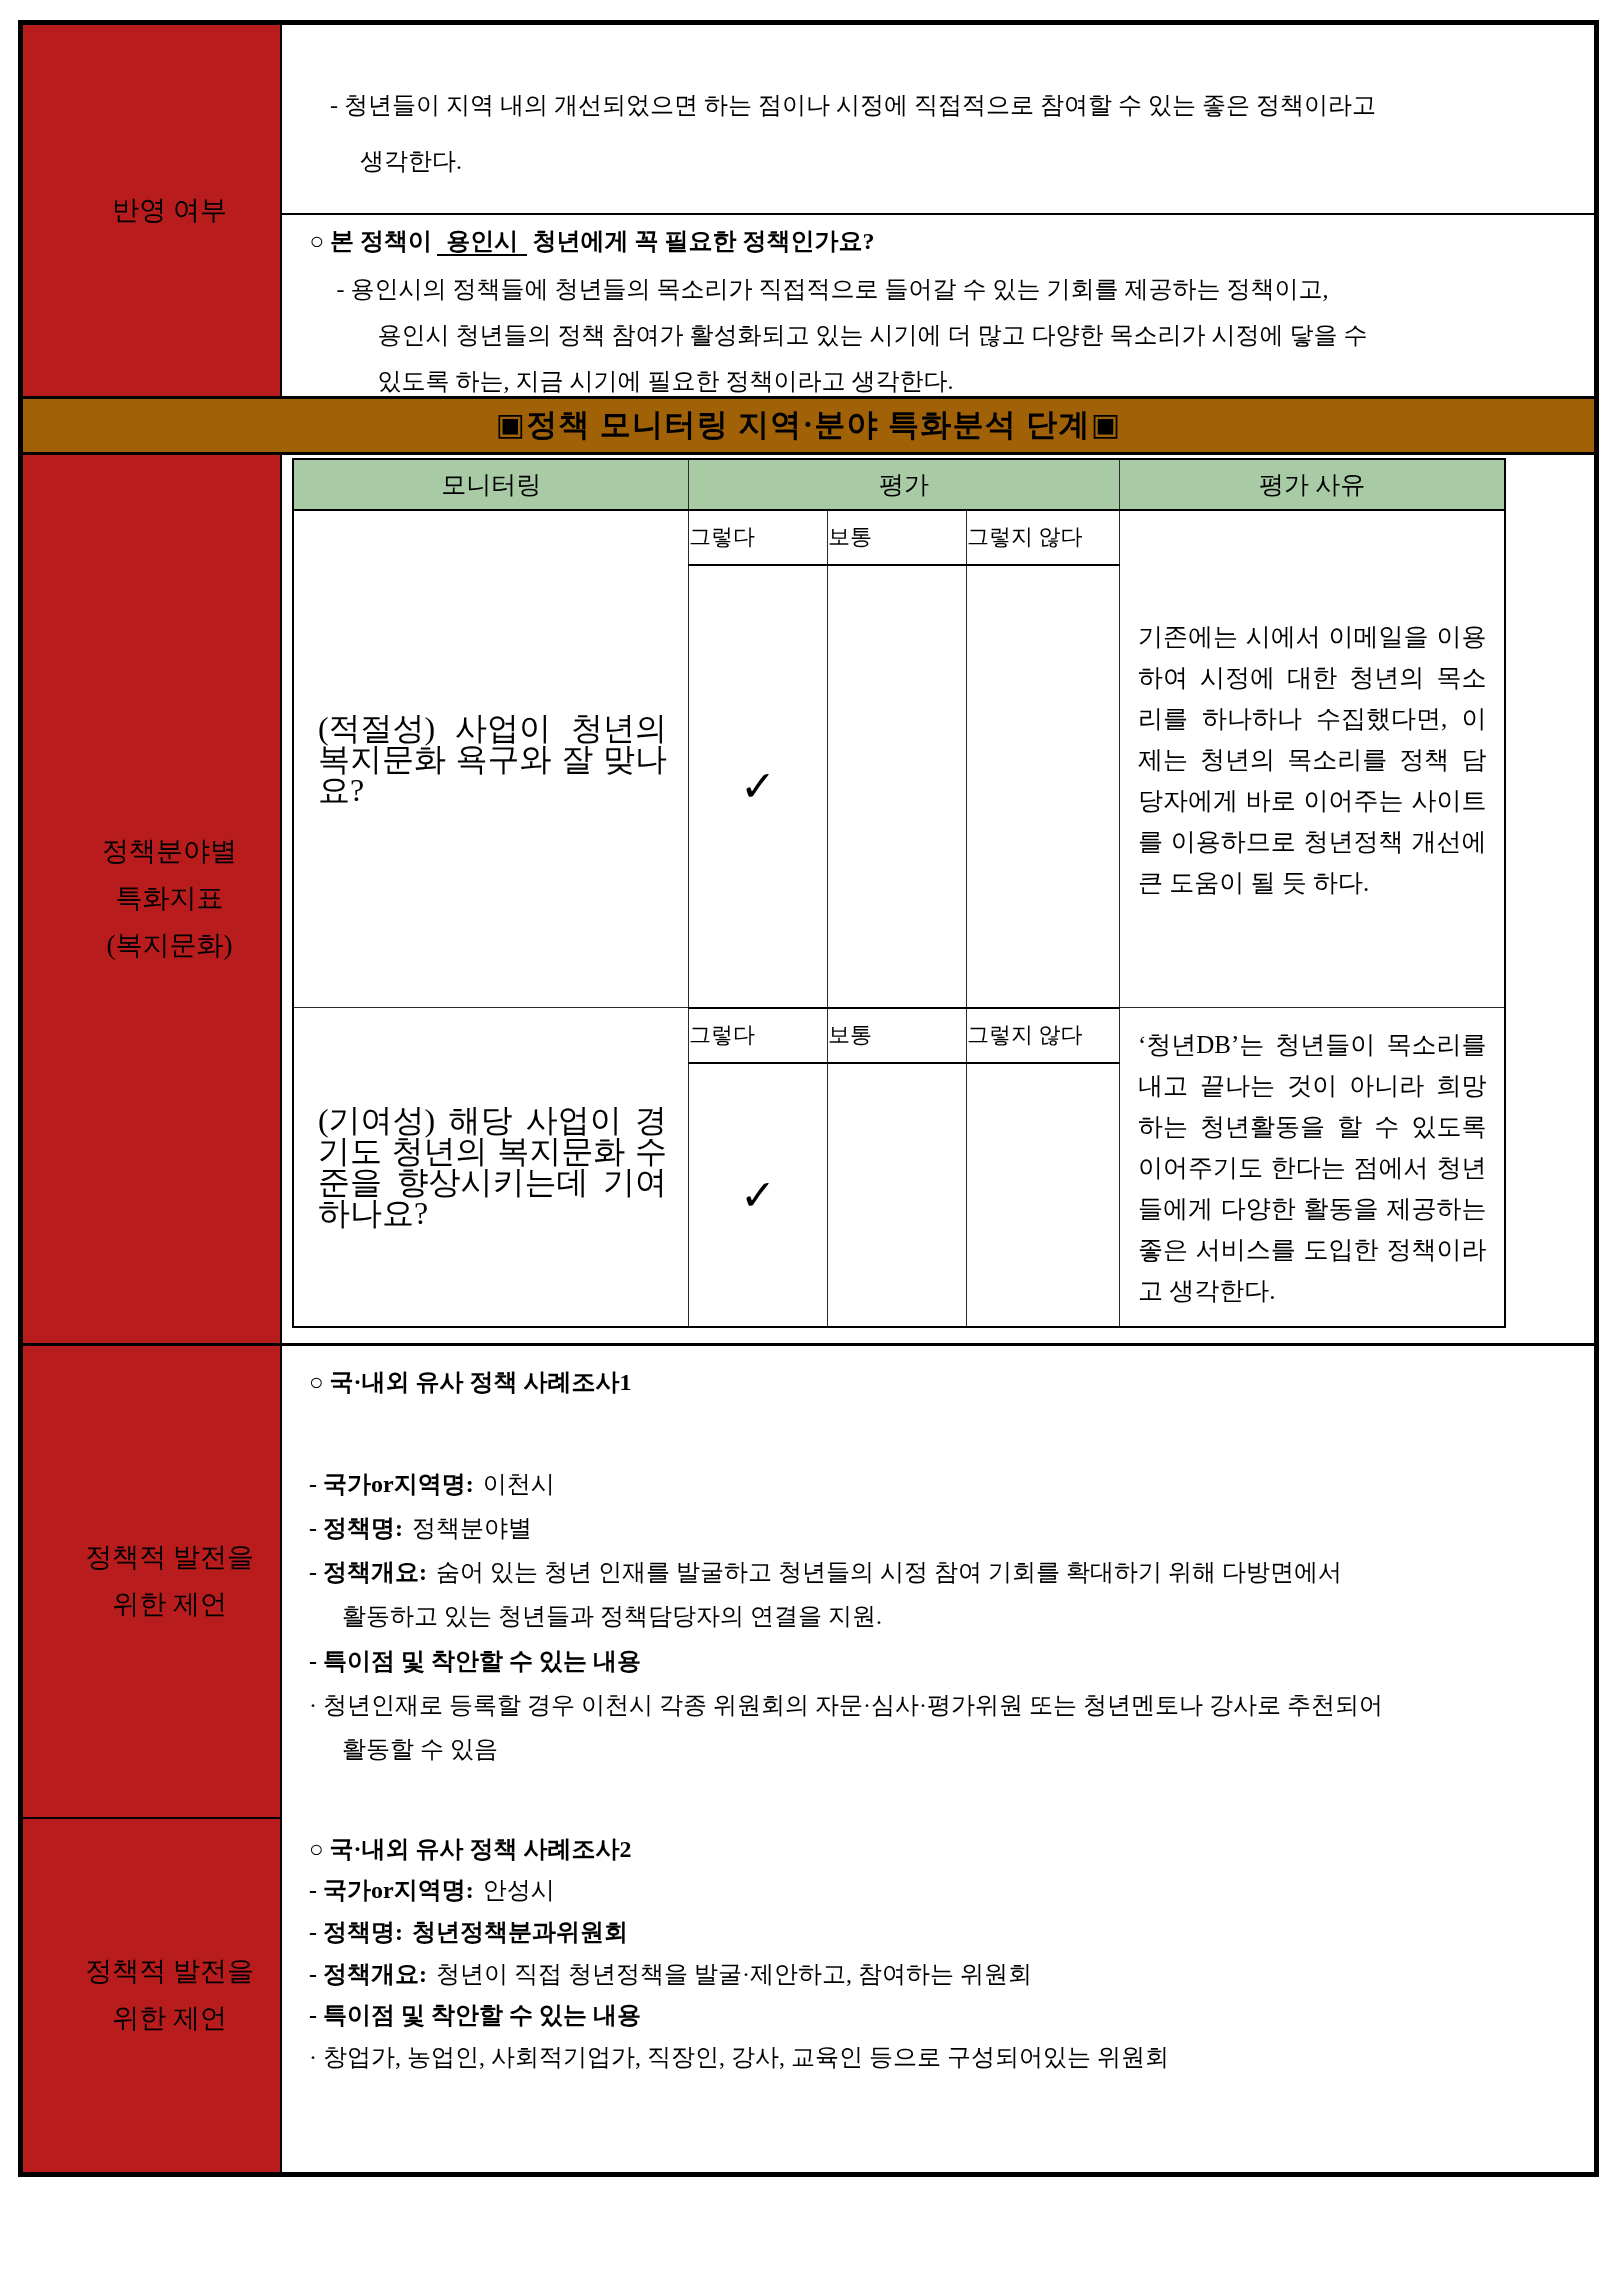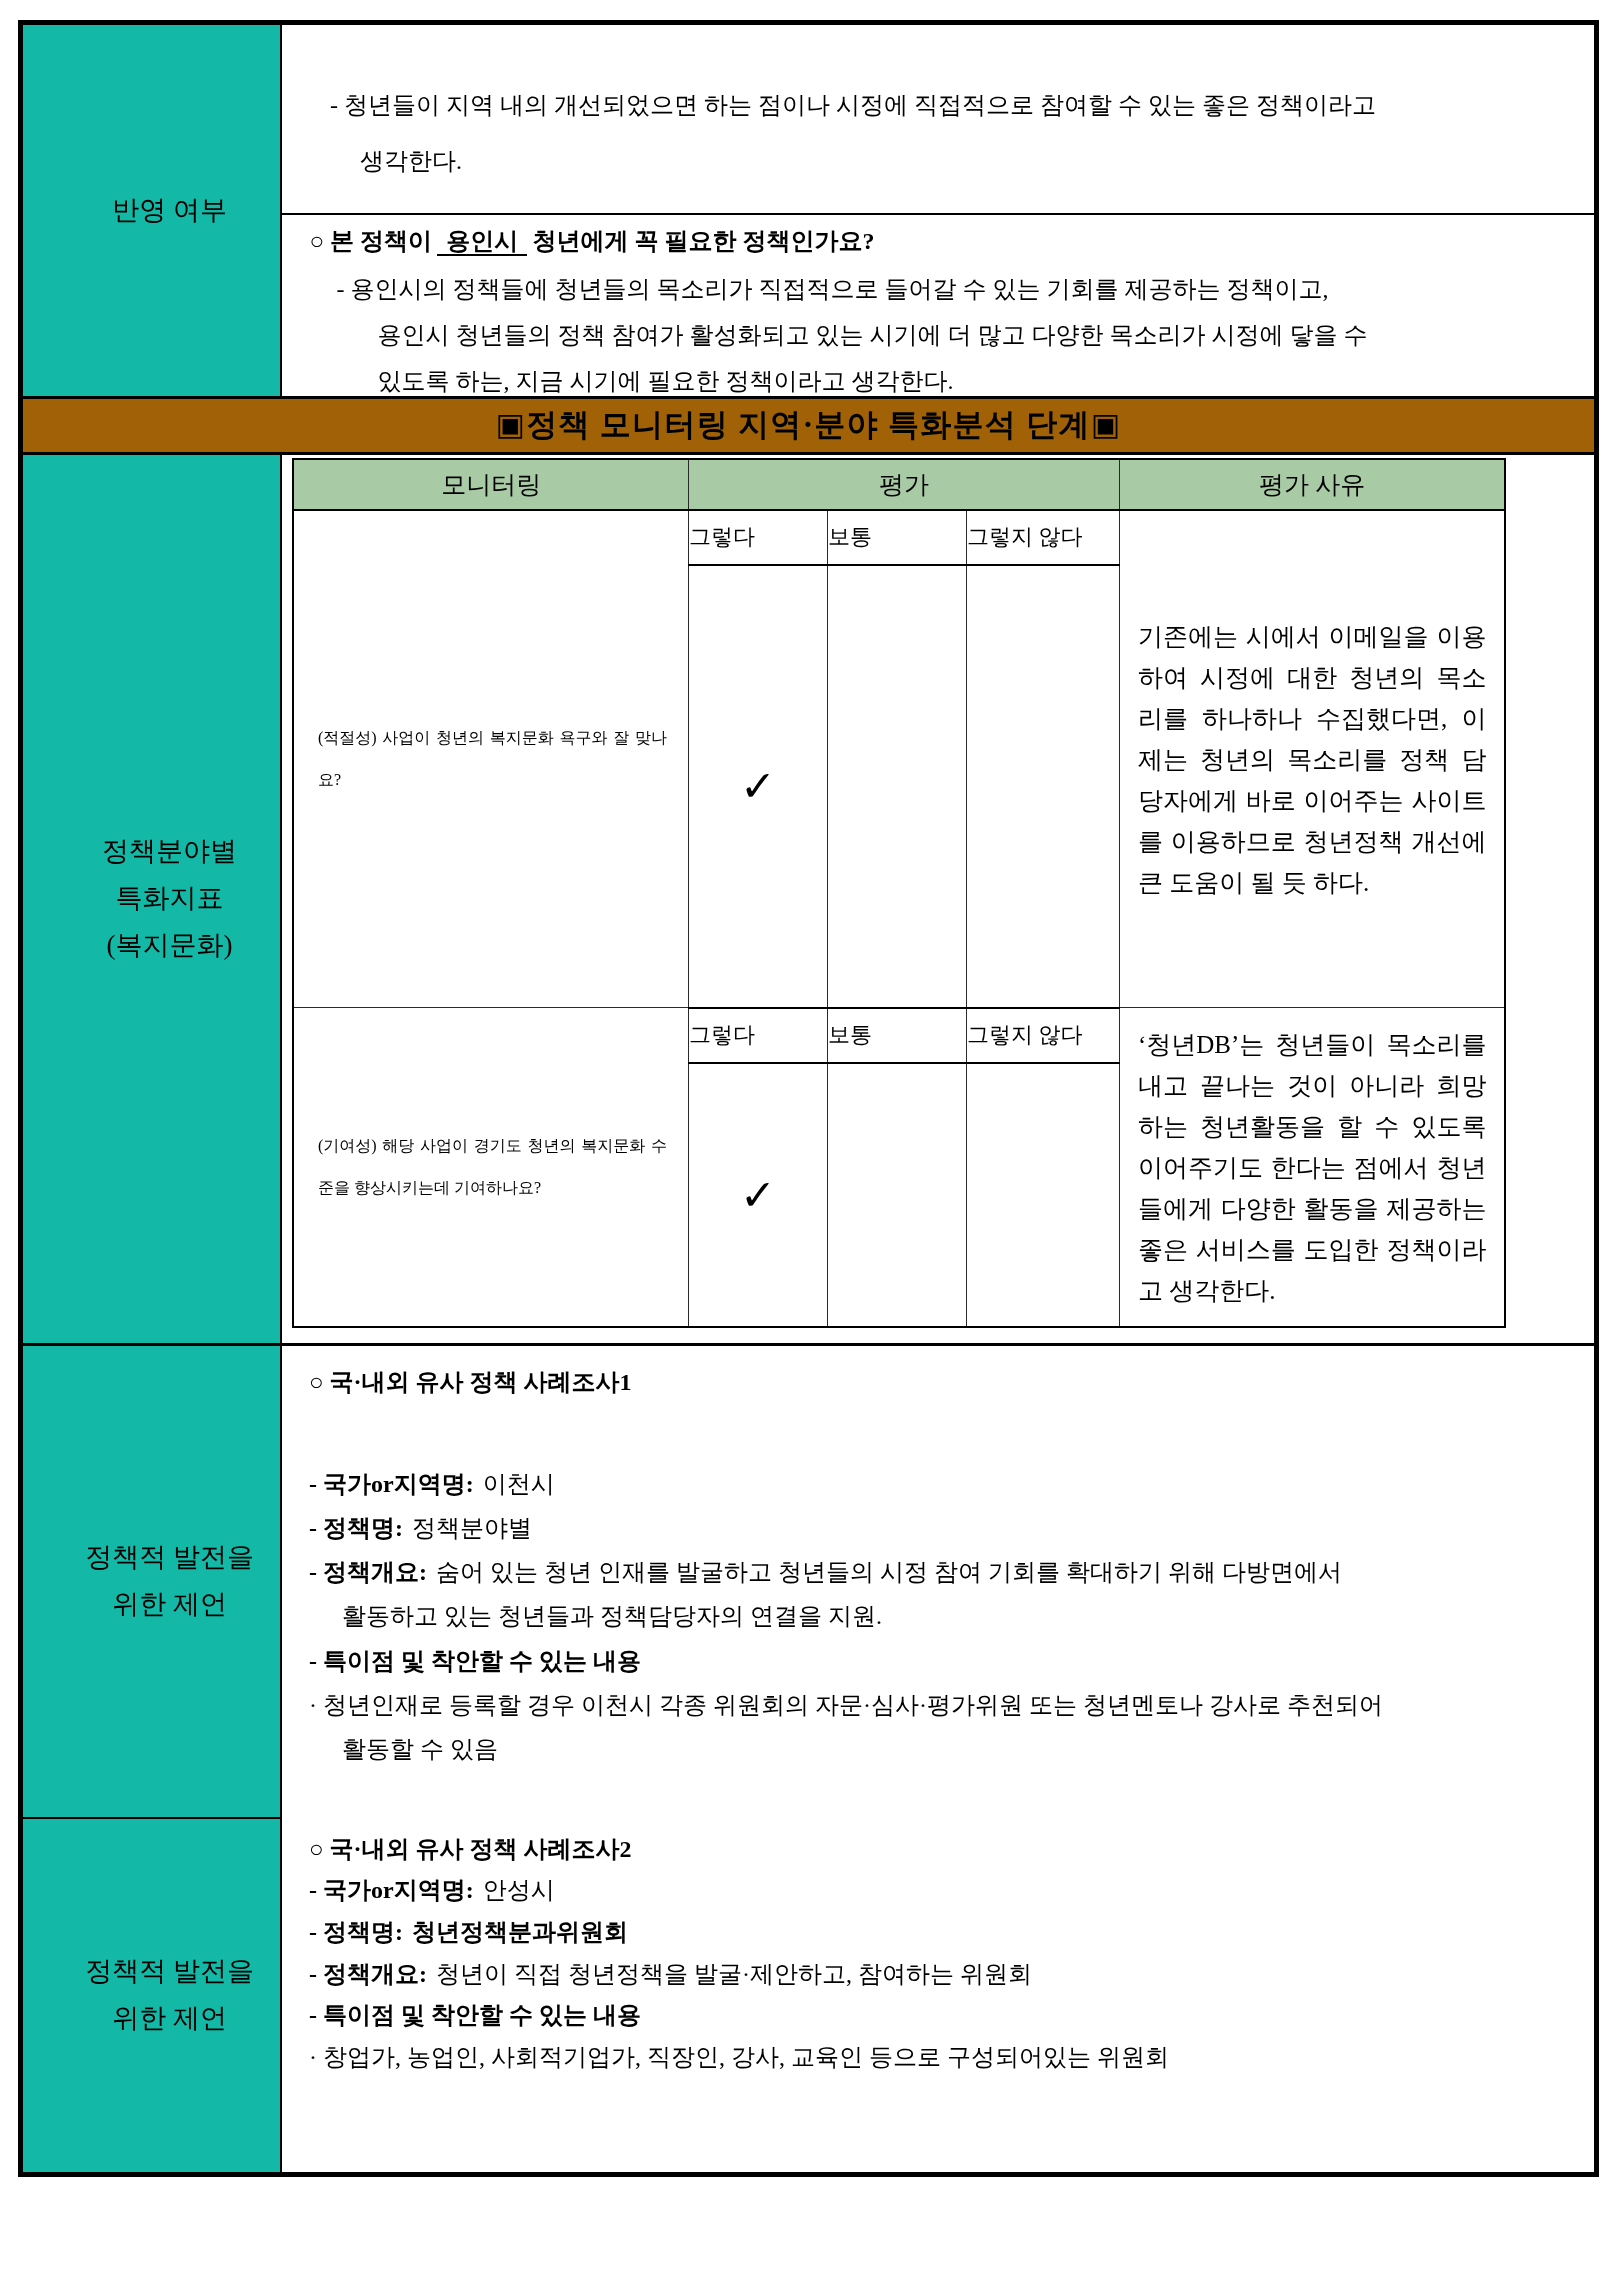--- a/index.html
+++ b/index.html
@@ -1,20 +1,20 @@
 <!DOCTYPE html>
 <html style="font-size:10.4px"><head>
 <meta charset="utf-8">
 <style>
   html,body{margin:0;padding:0;}
   body{width:1616px;height:2284px;background:#ffffff;font-family:"Liberation Serif","DejaVu Serif",serif;color:#000;}
   .page{position:relative;width:1616px;height:2284px;background:#fff;overflow:hidden;}
   .doc{position:absolute;left:18px;top:19.5px;width:1581px;height:2157px;border:5.2px solid #000;box-sizing:border-box;display:flex;flex-direction:column;background:#fff;}
   .row{display:flex;}
-  .side{width:259px;min-width:259px;border-right:2.6px solid #000;background:#14b8a6;display:flex;flex-direction:column;align-items:center;justify-content:center;text-align:center;font-size:27px;line-height:47px;box-sizing:border-box;padding-left:36px;}
+  .side{width:259px;min-width:259px;border-right:2.6px solid #000;background:#b91c1c;display:flex;flex-direction:column;align-items:center;justify-content:center;text-align:center;font-size:27px;line-height:47px;box-sizing:border-box;padding-left:36px;}
   
   .row1{height:371px;}
   .r1-content{flex:1;display:flex;flex-direction:column;box-sizing:border-box;}
   .r1a{height:194px;box-sizing:border-box;border-bottom:2.6px solid #000;padding:65px 33px 0 48px;font-size:24px;line-height:30px;}
   .r1a .l2{margin-left:30px;margin-top:26px;}
   .r1b{flex:1;padding:11.7px 33px 0 19.5px;font-size:24px;line-height:30px;margin-left:8px;}
   .qline{font-weight:bold;margin-bottom:18px;}
   .u{border-bottom:2px solid #000;padding:0 9px;margin:0 5.2px;}
   .r1b .a1{margin-left:27px;}
   .r1b .a2{margin-left:68px;margin-top:15.6px;}
@@ -24,21 +24,21 @@
   
   .row2{height:888px;}
   .r2-content{flex:1;box-sizing:border-box;padding:3.3px 0 0 10.4px;}
   table.ev{border-collapse:collapse;border:2px solid #000;table-layout:fixed;width:1212px;}
   table.ev th,table.ev td{border:1.3px solid #2a2a2a;box-sizing:border-box;padding:0;vertical-align:middle;}
   table.ev th{height:51px;background:#A8CBA5;font-weight:normal;font-size:25px;border-bottom:2.6px solid #000;border-top:2px solid #000;}
   td.s{height:55px;text-align:left;font-size:22px;}
   td.s.sline{border-bottom:2px solid #000;}
   tr.body1 td{height:443px;}
   tr.body2 td{height:264px;}
-  td.q div{font-size:16px;line-height:42px;text-align:justify;padding:0 21px 0 23.5px;}
+  td.q div{font-size:32px;line-height:31px;text-align:justify;padding:0 21px 0 23.5px;}
   td.r div{font-size:25px;line-height:41px;text-align:justify;padding:0 18px;}
   td.c{text-align:center;}
   .check{font-size:43px;font-weight:bold;font-family:"DejaVu Sans","Liberation Sans",sans-serif;}
   .bb{border-bottom:2.6px solid #000 !important;}
   
   .row3{border-top:3.9px solid #000;height:471px;}
   .row4{flex:1;}
   .row4 .side{border-top:2.6px solid #000;}
   .case{flex:1;box-sizing:border-box;font-size:24px;line-height:30px;}
   .r3c{padding:21px 33px 0 27px;}

